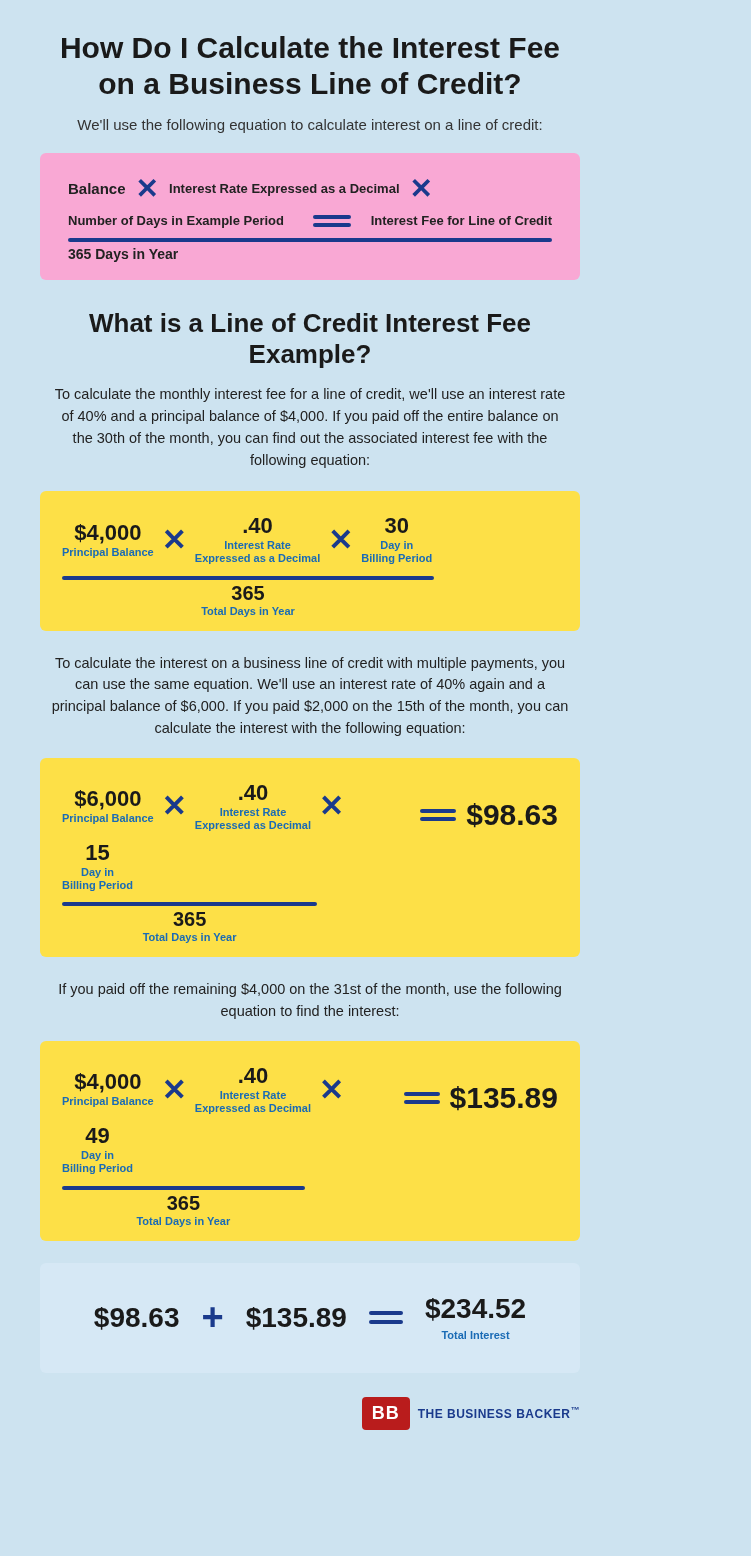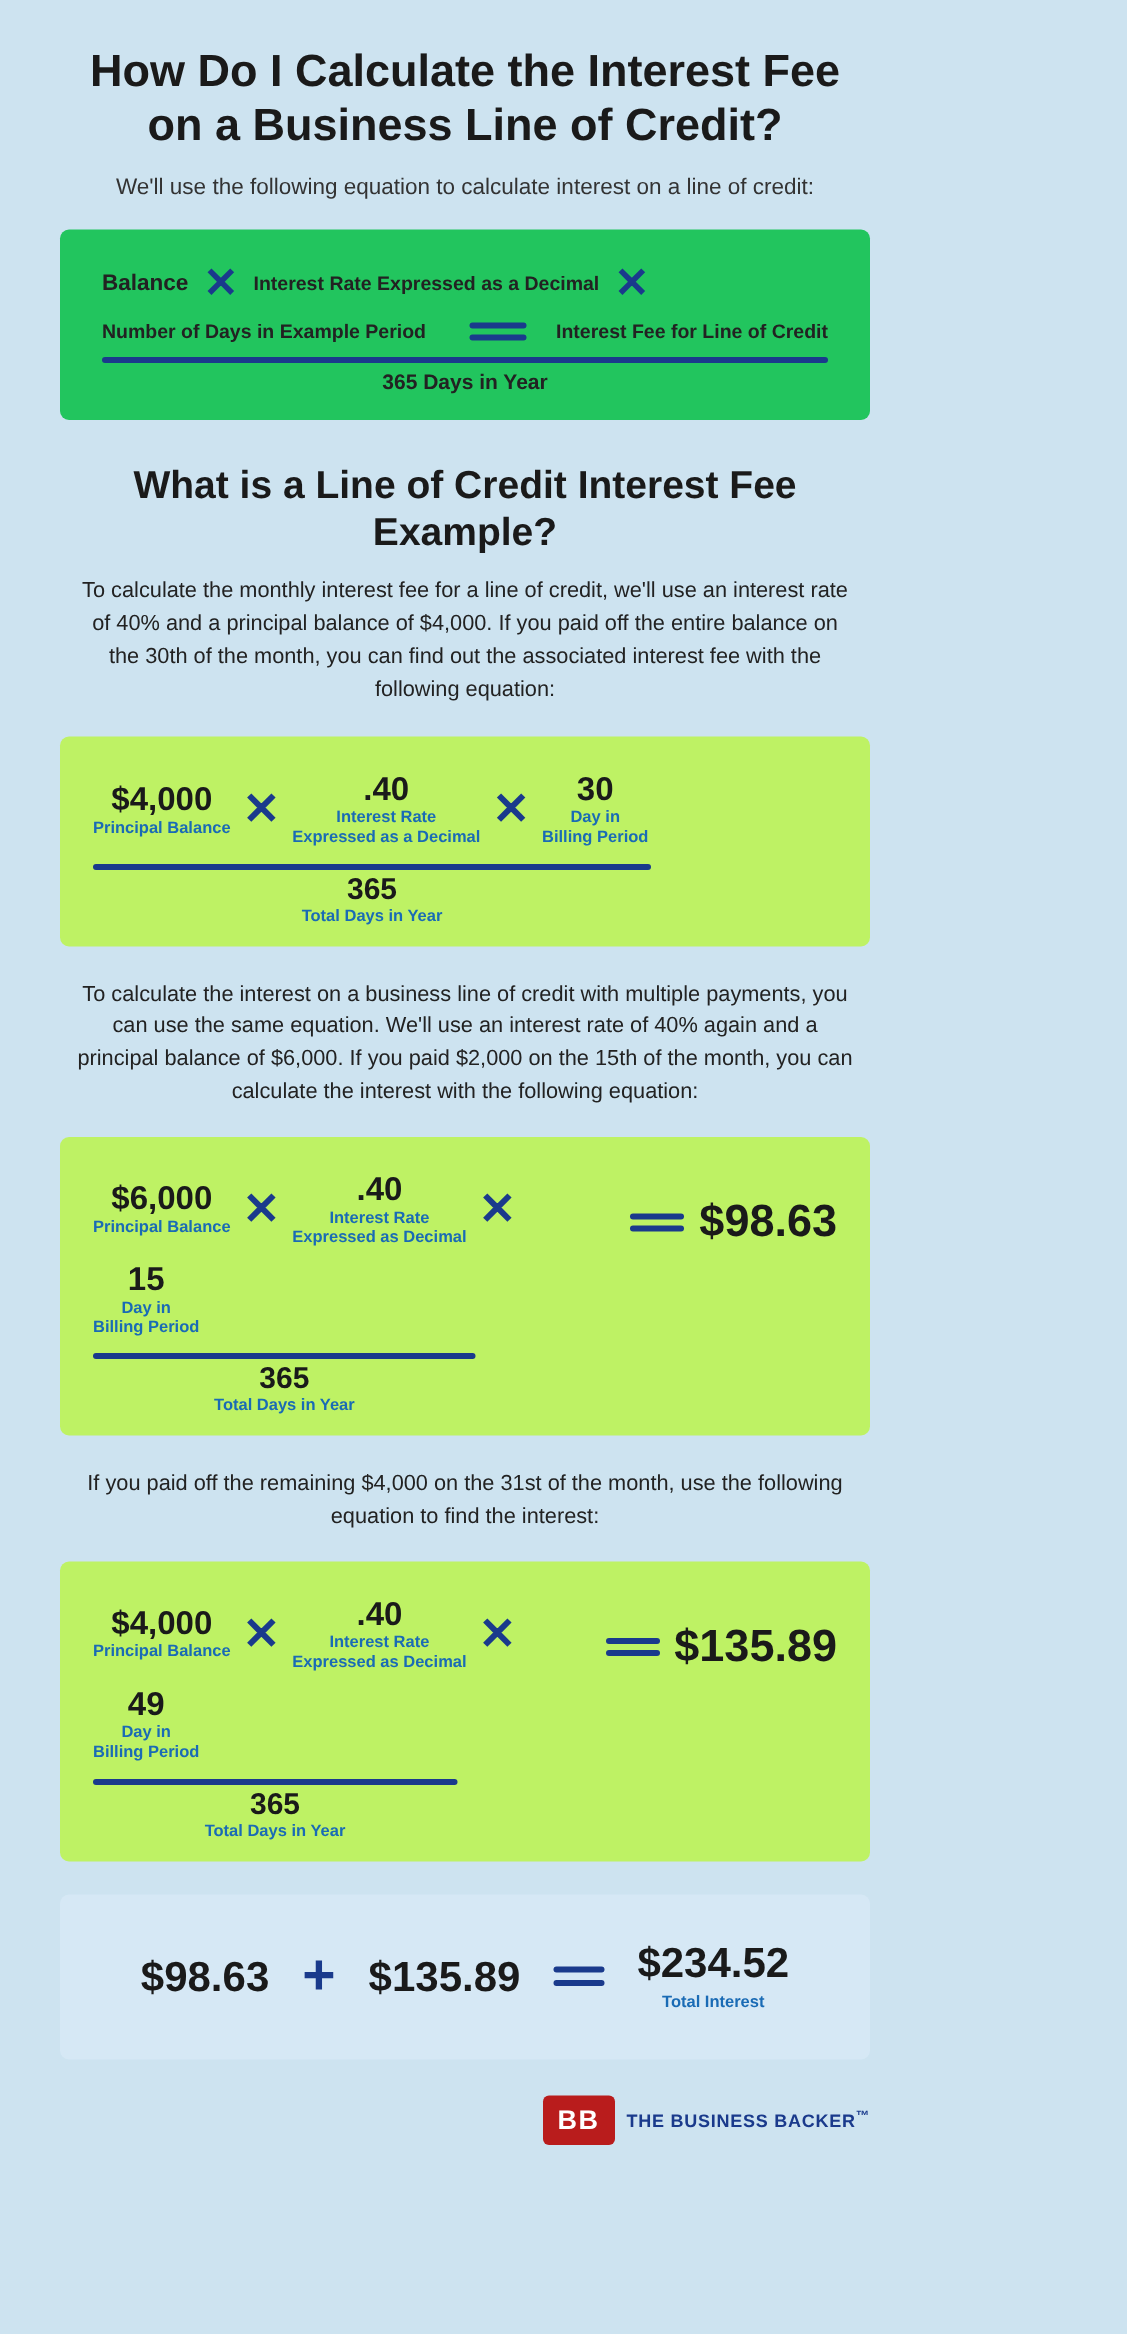--- a/index.html
+++ b/index.html
@@ -28,21 +28,21 @@
       line-height: 1.2;
       margin-bottom: 14px;
     }
     .subtitle {
       font-size: 15px;
       color: #333;
     }
 
     
     .formula-box {
-      background: #22c55e;
+      background: #f9a8d4;
       border-radius: 6px;
       padding: 22px 28px 18px 28px;
       margin-bottom: 28px;
     }
     .formula-row {
       display: flex;
       align-items: center;
       gap: 10px;
       flex-wrap: wrap;
     }
@@ -83,21 +83,21 @@
     .blue-line {
       flex: 1;
       height: 4px;
       background: #1a3a8c;
       border-radius: 2px;
     }
     .days-in-year {
       font-size: 14px;
       font-weight: 700;
       color: #222;
-      text-align: center;
+      text-align: left;
       margin-top: 4px;
     }
     .result-term {
       font-size: 13px;
       font-weight: 700;
       color: #222;
       text-align: center;
       line-height: 1.3;
       margin-left: 10px;
     }
@@ -115,21 +115,21 @@
       font-size: 14.5px;
       color: #222;
       text-align: center;
       line-height: 1.5;
       margin-bottom: 18px;
       padding: 0 10px;
     }
 
     
     .equation-box {
-      background: #bef264;
+      background: #fde047;
       border-radius: 6px;
       padding: 22px 22px 14px 22px;
       margin-bottom: 22px;
     }
     .eq-row {
       display: flex;
       align-items: center;
       gap: 8px;
       flex-wrap: wrap;
     }

